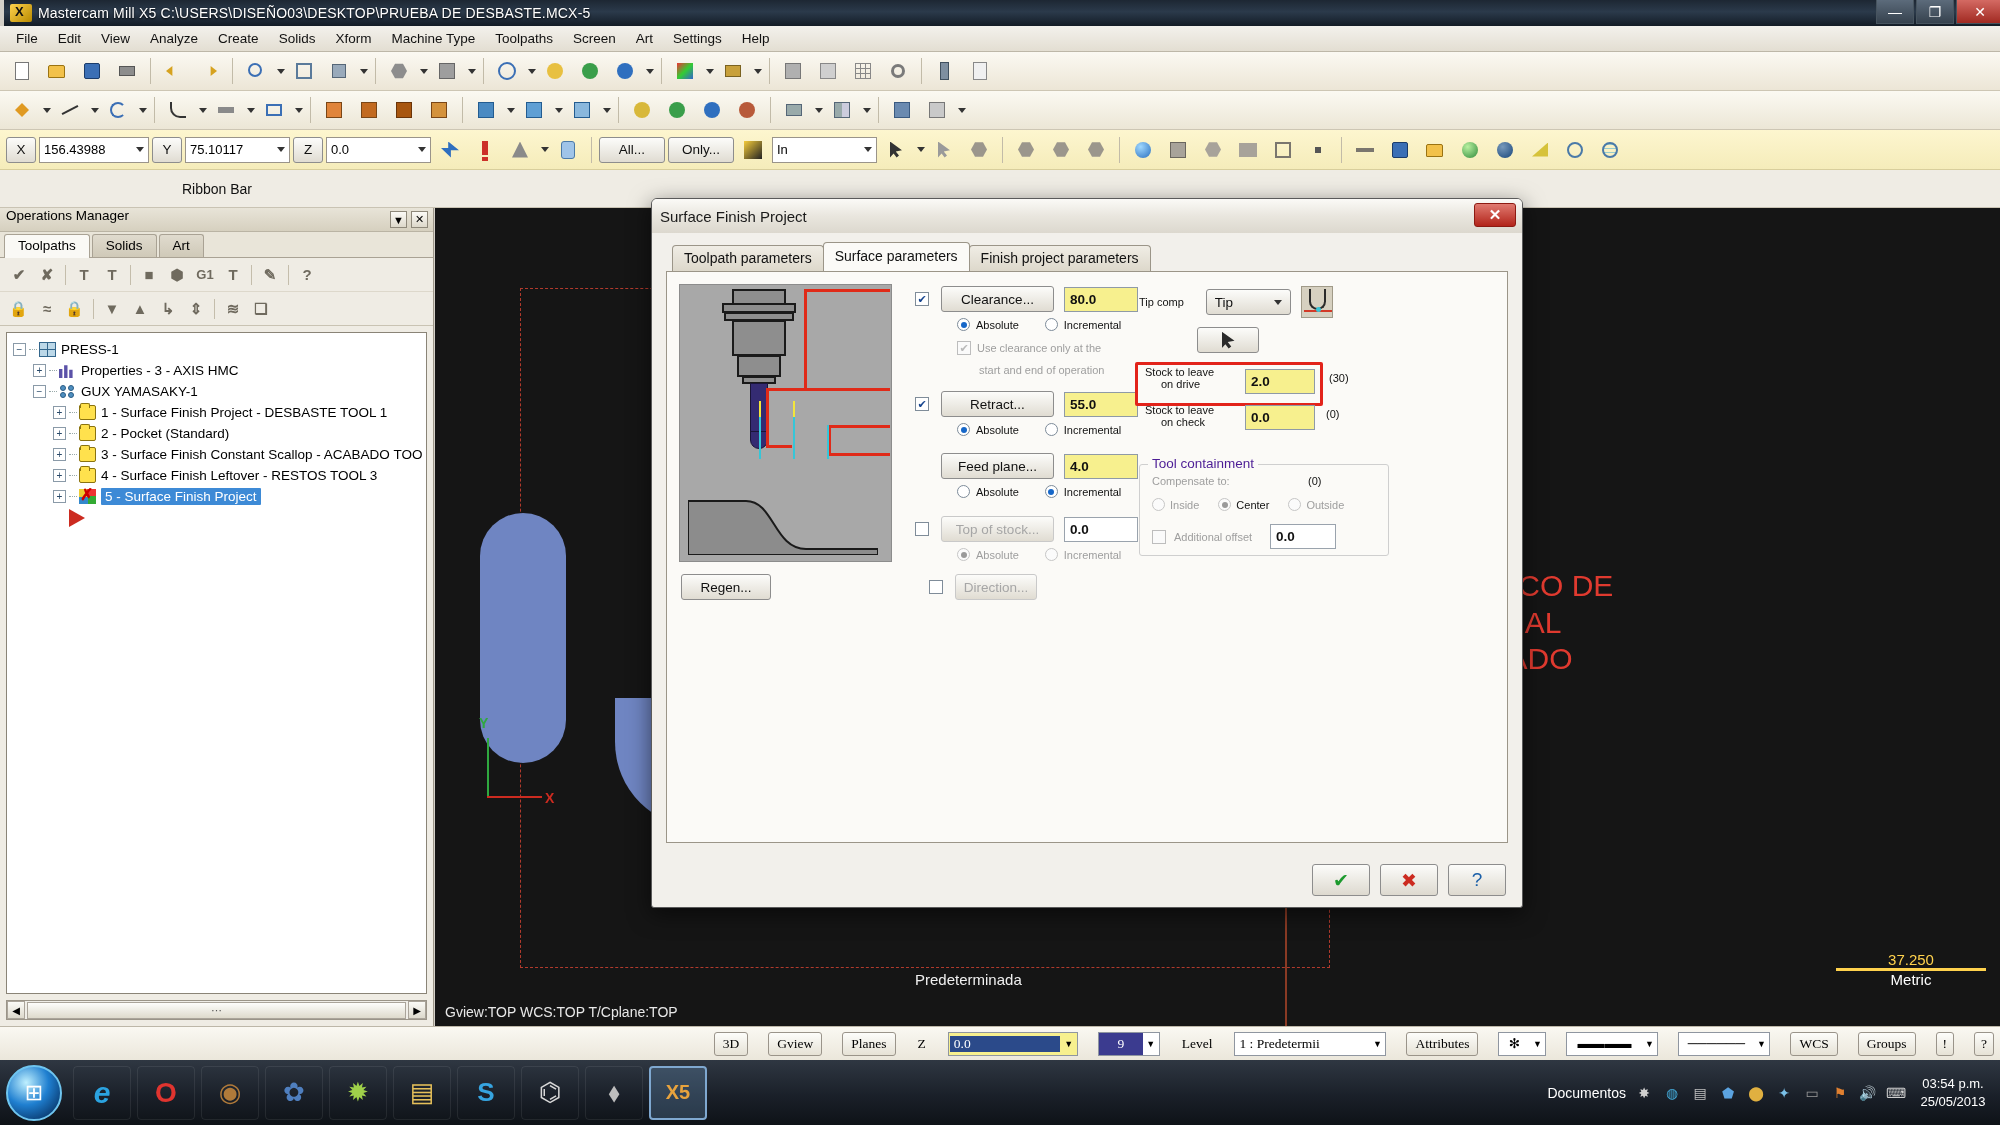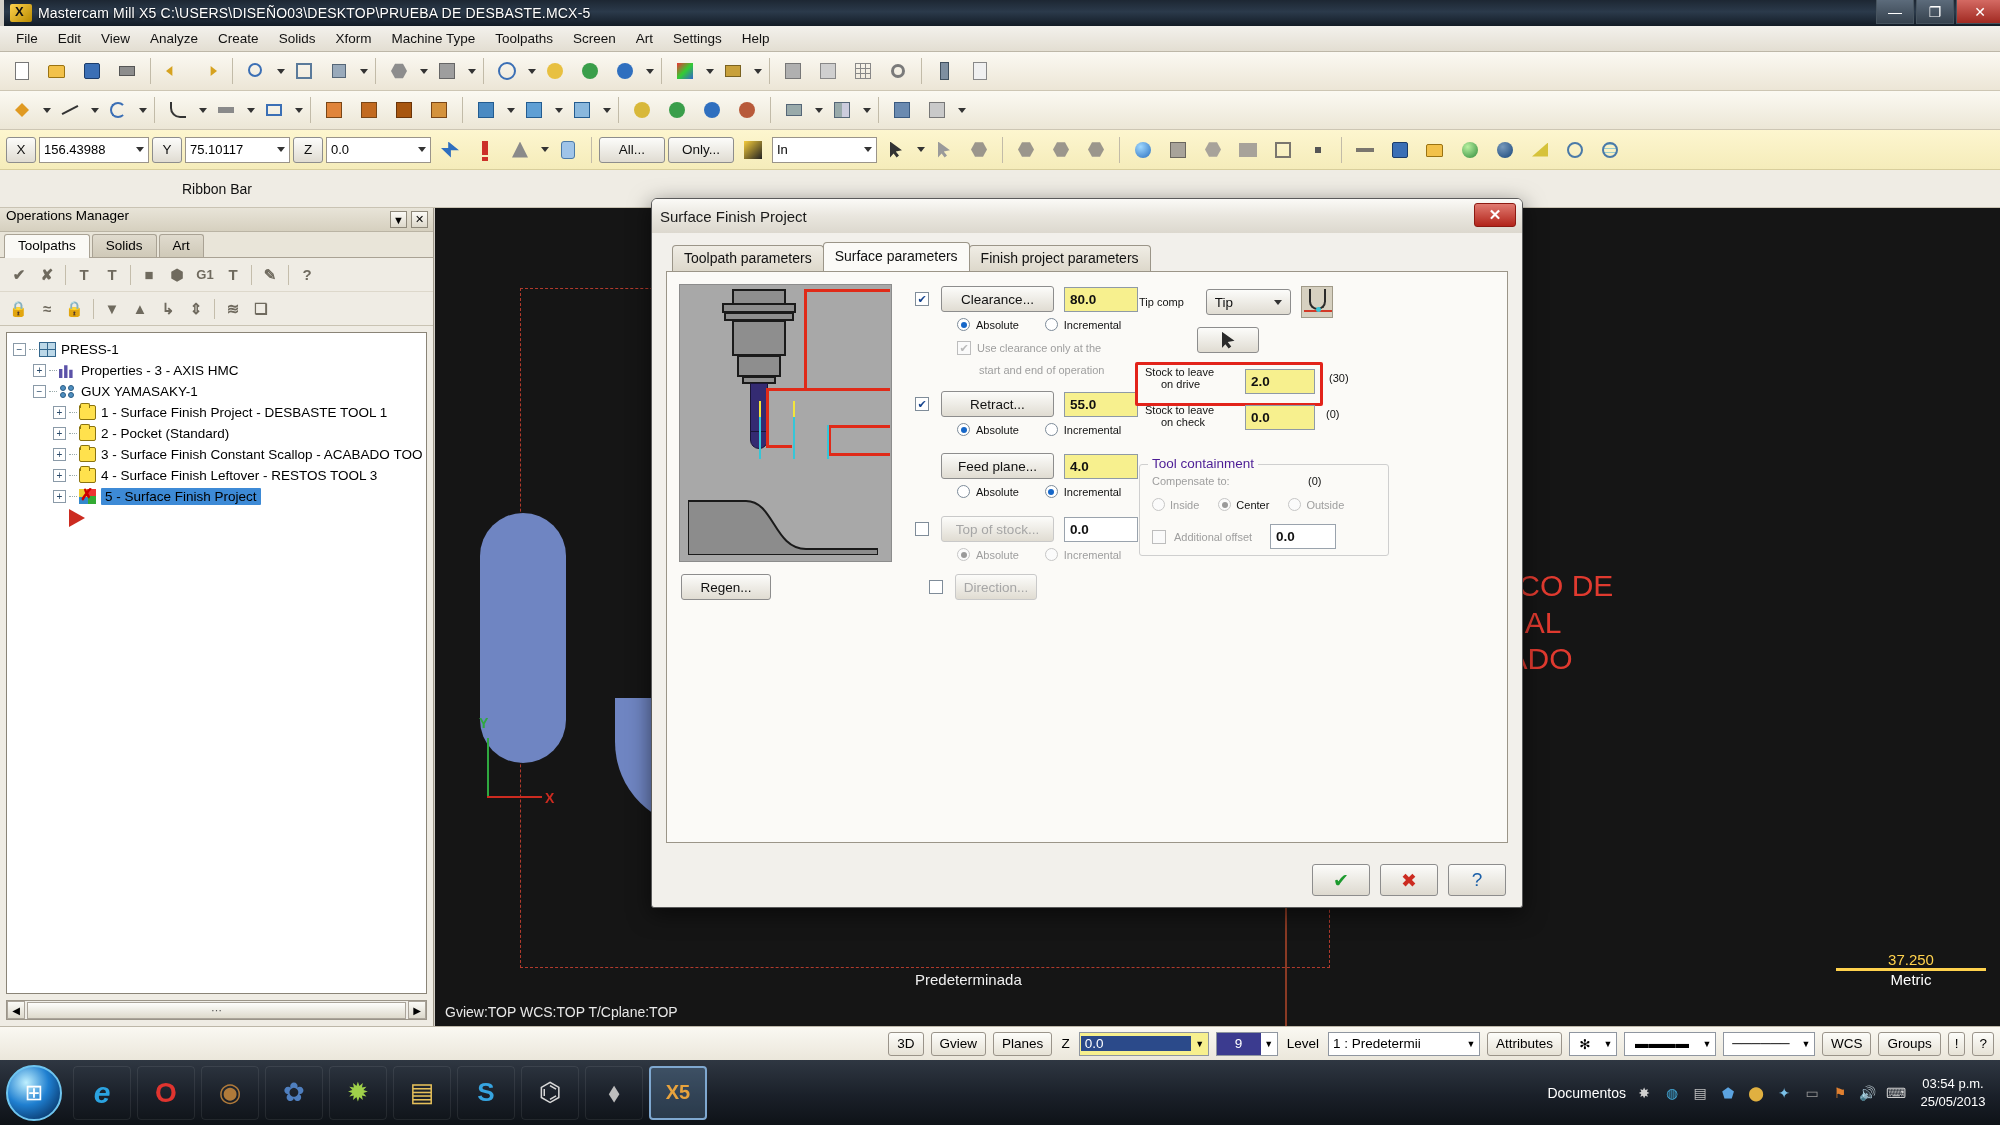--- a/index.html
+++ b/index.html
@@ -119,21 +119,21 @@
   .i-press::before,.i-press::after{content:""; position:absolute; background:#33668c;}
   .i-press::before{left:7px;top:0;width:1px;height:100%;}
   .i-press::after{left:0;top:6px;width:100%;height:1px;}
   .i-prop{ background:#5b52a8; clip-path:polygon(0 100%,0 40%,20% 40%,20% 100%,30% 100%,30% 15%,50% 15%,50% 100%,60% 100%,60% 45%,80% 45%,80% 100%);}
   .i-gux{ position:relative;}
   .i-gux span{ position:absolute; width:6px;height:6px;border-radius:50%; background:#4f8fc0; border:1px solid #2a5c85;}
   .i-folder{ background:#ffe14d; border:1px solid #8a7310; border-radius:1px 2px 2px 2px;}
   .i-folder::before{ content:""; position:absolute; left:0; top:-3px; width:8px;height:4px;background:#ffe14d;border:1px solid #8a7310;border-bottom:none;border-radius:2px 2px 0 0;}
   .i-xmark{ background:conic-gradient(#e33 0 25%,#3a3 0 50%,#38c 0 75%,#ec3 0 100%);}
   .i-xmark::after{content:"✗"; position:absolute; left:1px; top:-3px; color:#c00; font-size:16px; font-weight:bold; line-height:17px;}
-  .tnode.sel .tlabel{ background:#3d8ad6; color:#000000; padding:1px 4px; border-radius:1px;}
+  .tnode.sel .tlabel{ background:#3d8ad6; color:#ffffff; padding:1px 4px; border-radius:1px;}
   .tlabel{ overflow:hidden; text-overflow:clip;}
   .tindent1{ width:20px; flex:0 0 auto;}
   .tindent2{ width:40px; flex:0 0 auto;}
 
   .ops-hscroll{
     height:20px; margin:6px 6px 6px 6px; border:1px solid #9a9488; background:#f0eee8;
     display:flex; align-items:center; justify-content:space-between;
   }
   .hs-arrow{ width:18px; height:18px; display:flex;align-items:center;justify-content:center; font-size:10px;
     background:linear-gradient(180deg,#fafaf6,#ddd9cc); border:1px solid #aaa49a;}
@@ -228,22 +228,22 @@
 
   .dlg-footer{ height:54px; display:flex; align-items:center; justify-content:flex-end; gap:10px; padding:0 16px;}
   .fbtn{ width:58px; height:32px; border:1px solid #8d8d8d; border-radius:3px;
     background:linear-gradient(180deg,#fcfcfa,#ddd9cf); display:flex;align-items:center;justify-content:center;
     font-size:19px;}
 
   
   .statusbar{
     position:absolute; left:0; top:1026px; width:2000px; height:34px;
     background:linear-gradient(180deg,#faf8f2,#ebe7db);
-    border-top:1px solid #bdb7a8; display:flex; align-items:center; gap:7px;
-    padding-left:8px; font-size:13.5px;
+    border-top:1px solid #bdb7a8; display:flex; align-items:center; gap:20px;
+    padding-left:8px; font-size:13.5px;font-family:Liberation Serif, serif;
   }
   .sbtn{ height:24px; padding:0 8px; border:1px solid #9a948a; border-radius:3px;
     background:linear-gradient(180deg,#fdfdfa,#e6e2d6); display:flex;align-items:center;}
   .sfield{ height:24px; border:1px solid #8f96a0; display:flex; align-items:center;}
   .scombo{ height:24px; border:1px solid #9a948a; background:#fff; display:flex; align-items:center;
     padding:0 4px;}
   .sarrow{ width:16px; height:22px; display:flex;align-items:center;justify-content:center; font-size:9px;}
 
   
   .taskbar{

